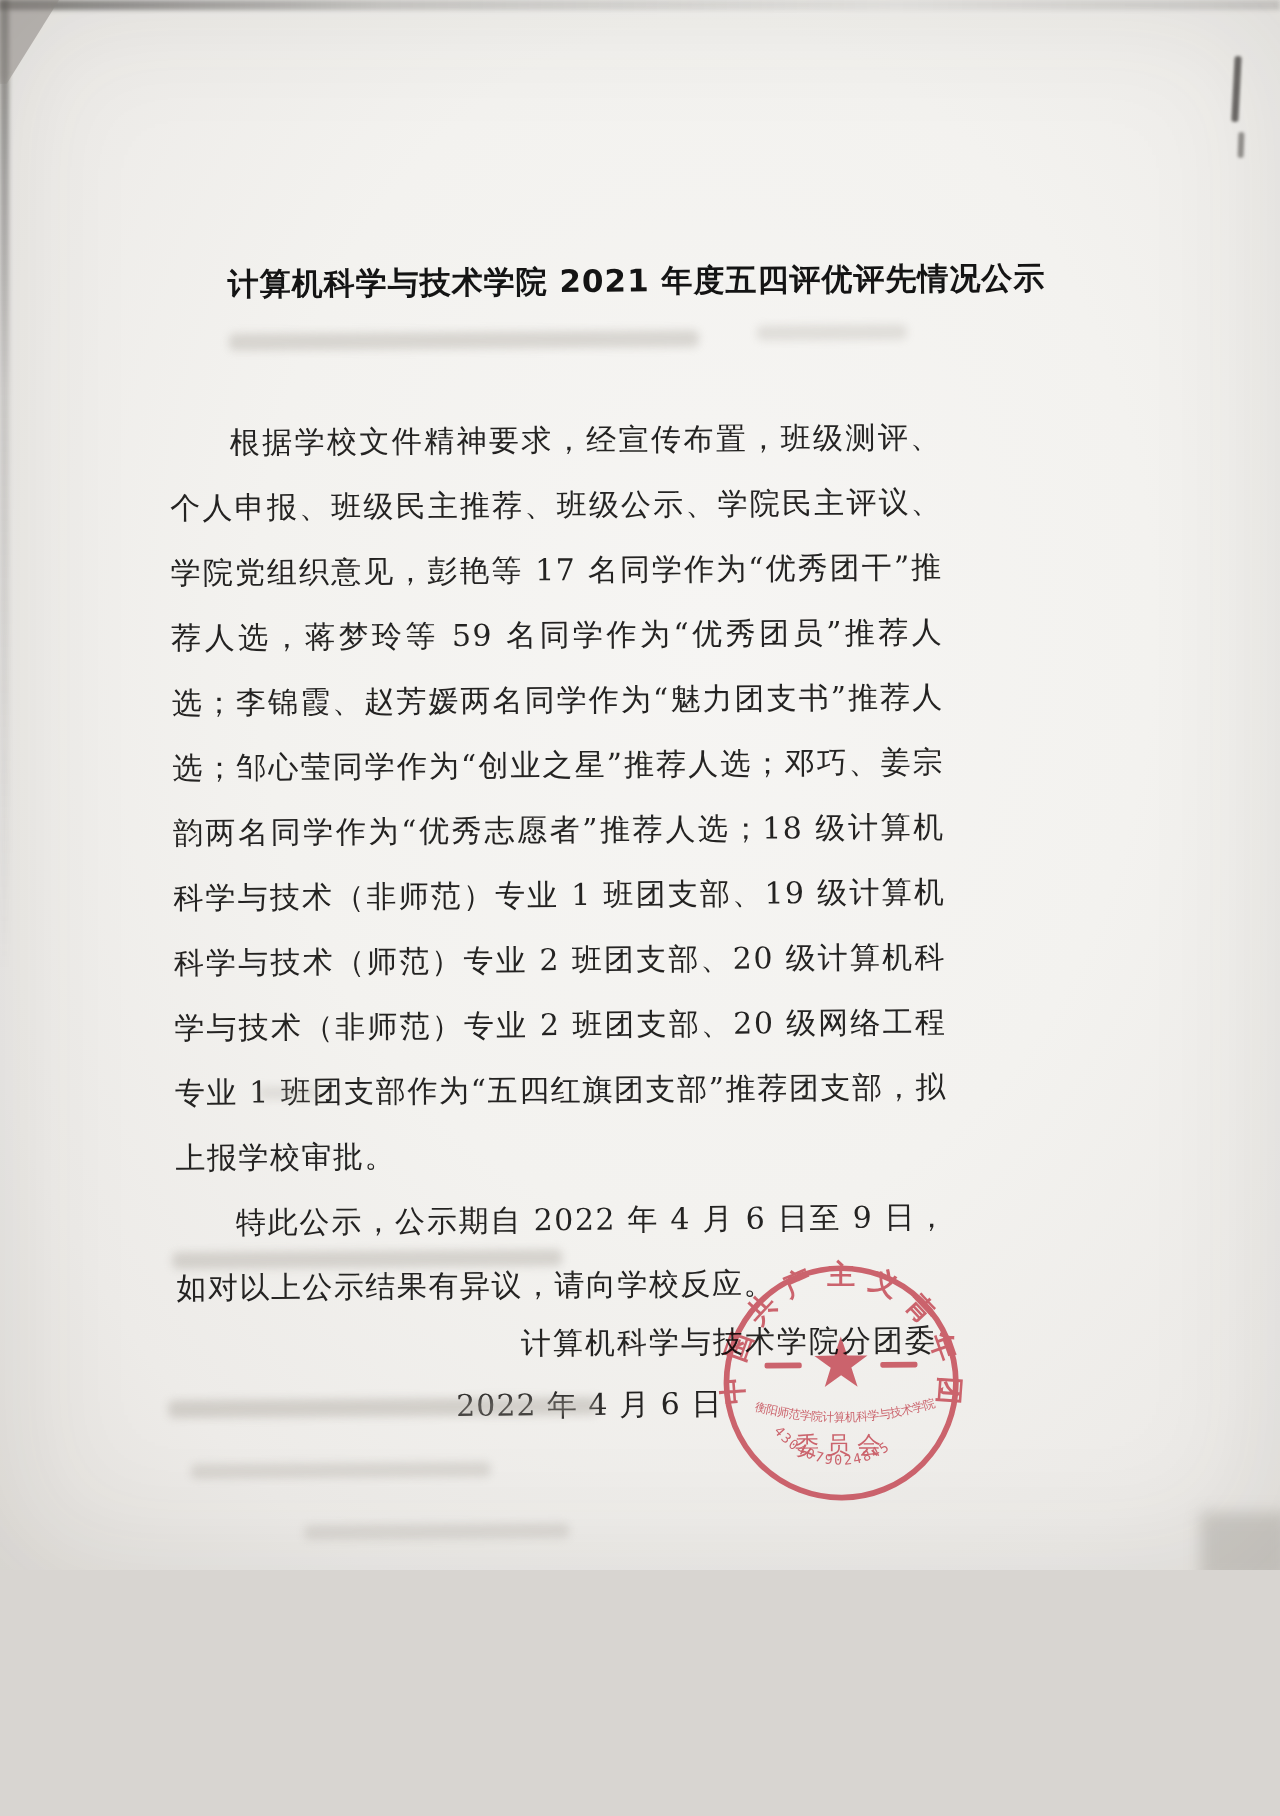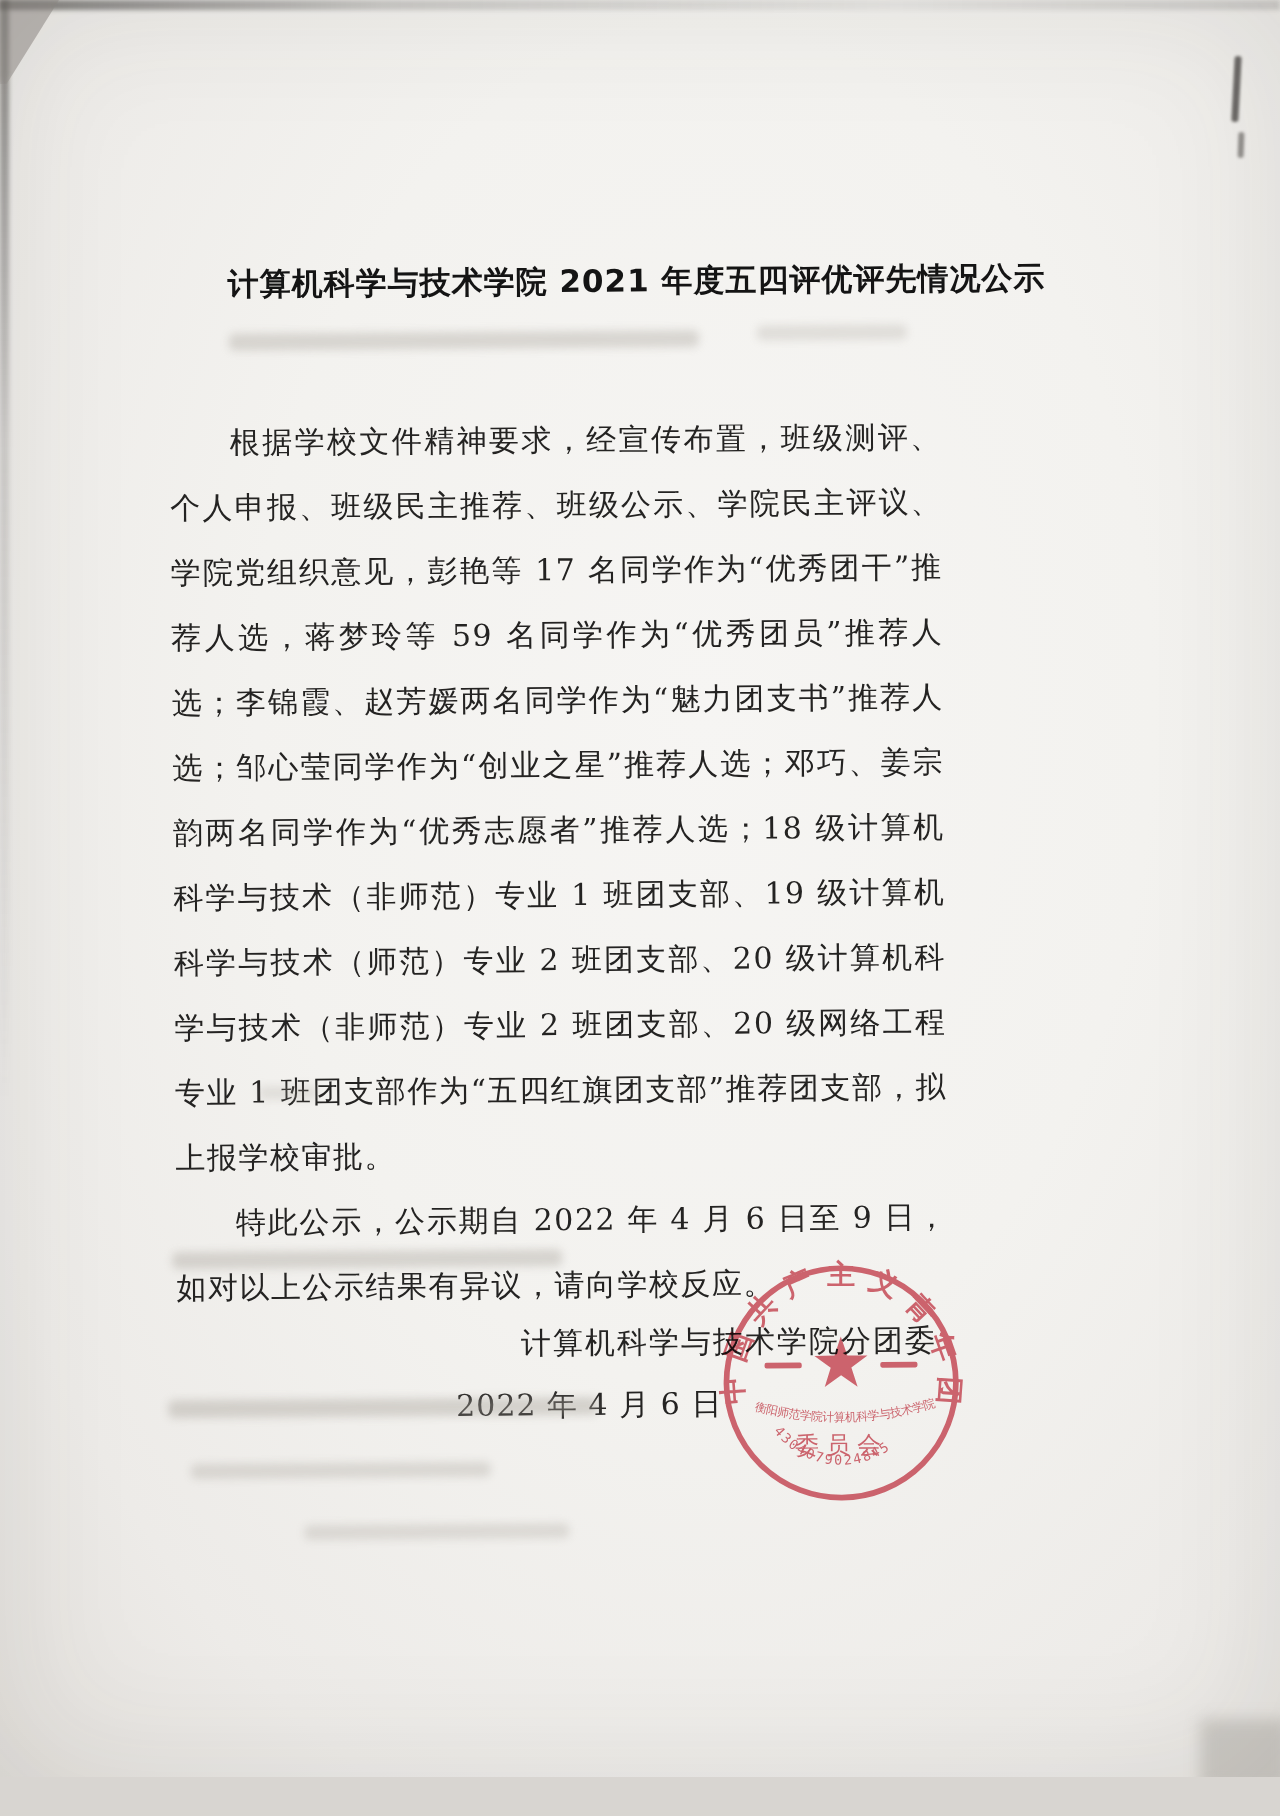--- a/index.html
+++ b/index.html
@@ -2,21 +2,21 @@
 <html><head>
 <meta charset="utf-8">
 <style>
   html,body{margin:0;padding:0;}
   body{
     width:1280px;height:1816px;overflow:hidden;
     background:#d8d5d1;
     font-family:"DejaVu Sans",sans-serif;
   }
   .photo{
-    position:relative;width:1280px;height:1777px;overflow:hidden;
+    position:relative;width:1280px;height:1570px;overflow:hidden;
     background:
       radial-gradient(ellipse at 55% 40%, #f6f5f3 0%, #f3f2ef 45%, #edebe8 78%, #e4e1dd 100%);
     box-shadow:inset 0 0 140px rgba(60,55,50,.10);
   }
   
   .edge-top{position:absolute;left:0;top:0;width:100%;height:10px;
     background:linear-gradient(90deg,rgba(40,38,36,.55),rgba(90,88,85,.25) 30%,rgba(120,118,115,.08) 70%,rgba(60,58,56,.18));
     filter:blur(2px);}
   .edge-left{position:absolute;left:0;top:0;width:9px;height:62%;
     background:linear-gradient(180deg,rgba(40,38,36,.5),rgba(90,88,85,.2) 40%,rgba(120,118,115,0));

